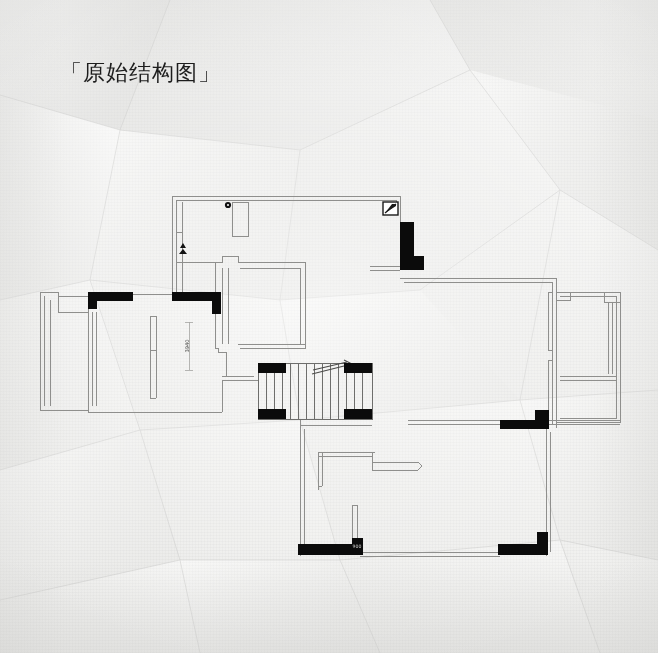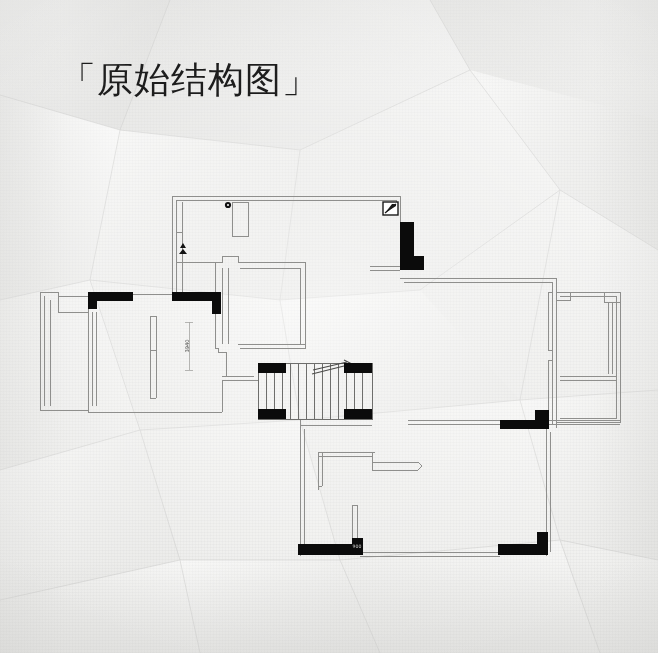--- a/index.html
+++ b/index.html
@@ -44,21 +44,21 @@
     background:
       radial-gradient(ellipse 120% 95% at 50% 45%, rgba(255,255,255,.50) 0%, rgba(255,255,255,0) 62%),
       linear-gradient(180deg, rgba(214,214,212,.40) 0%, rgba(255,255,255,0) 14%, rgba(255,255,255,0) 86%, rgba(208,208,206,.42) 100%),
       linear-gradient(90deg, rgba(214,214,212,.34) 0%, rgba(255,255,255,0) 10%, rgba(255,255,255,0) 90%, rgba(212,212,210,.34) 100%);
   }
   
   #title {
     position: absolute;
     left: 60px;
     top: 62px;
-    font-size: 36px;
+    font-size: 22px;
     line-height: 1;
     letter-spacing: 1px;
     color: #1d1d1d;
     white-space: nowrap;
     font-family: "DejaVu Sans", "Liberation Sans", sans-serif;
     font-weight: 400;
   }
   
   #plan {
     position: absolute;

